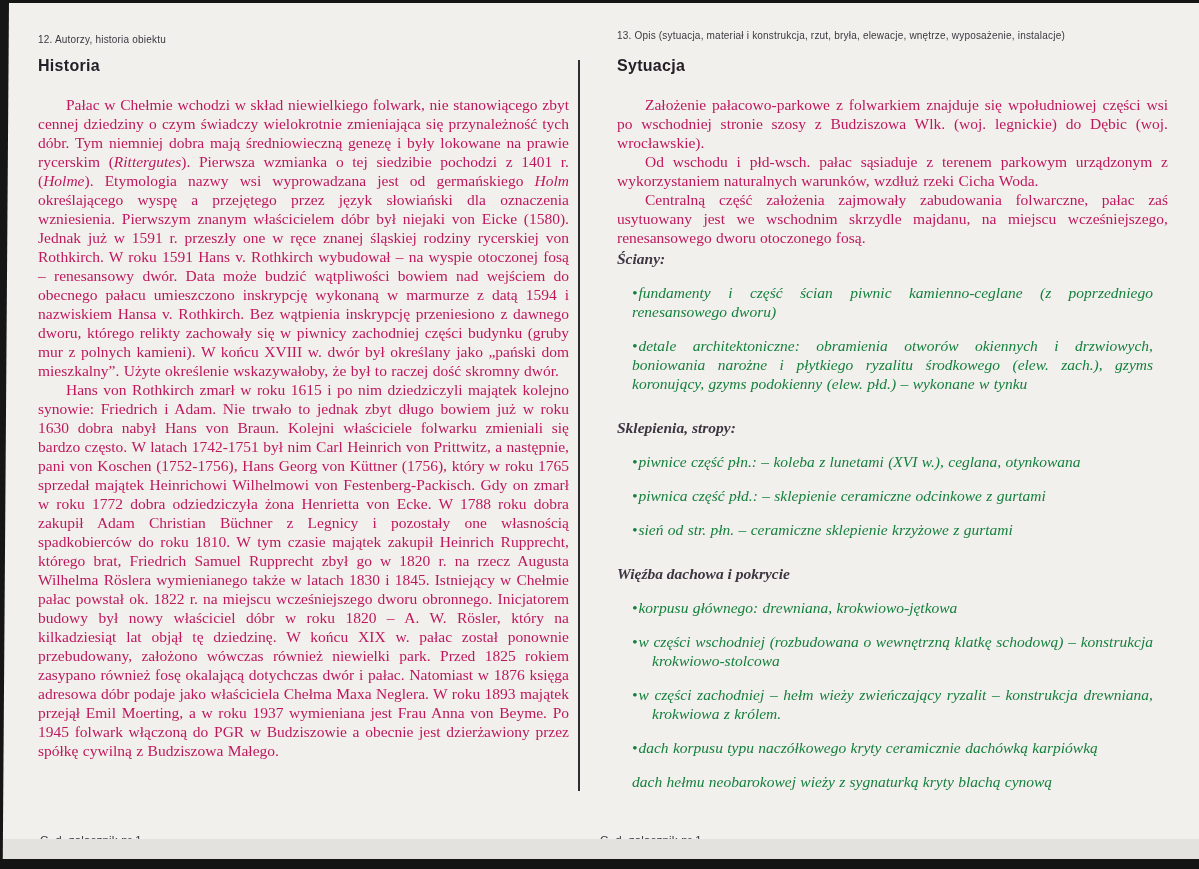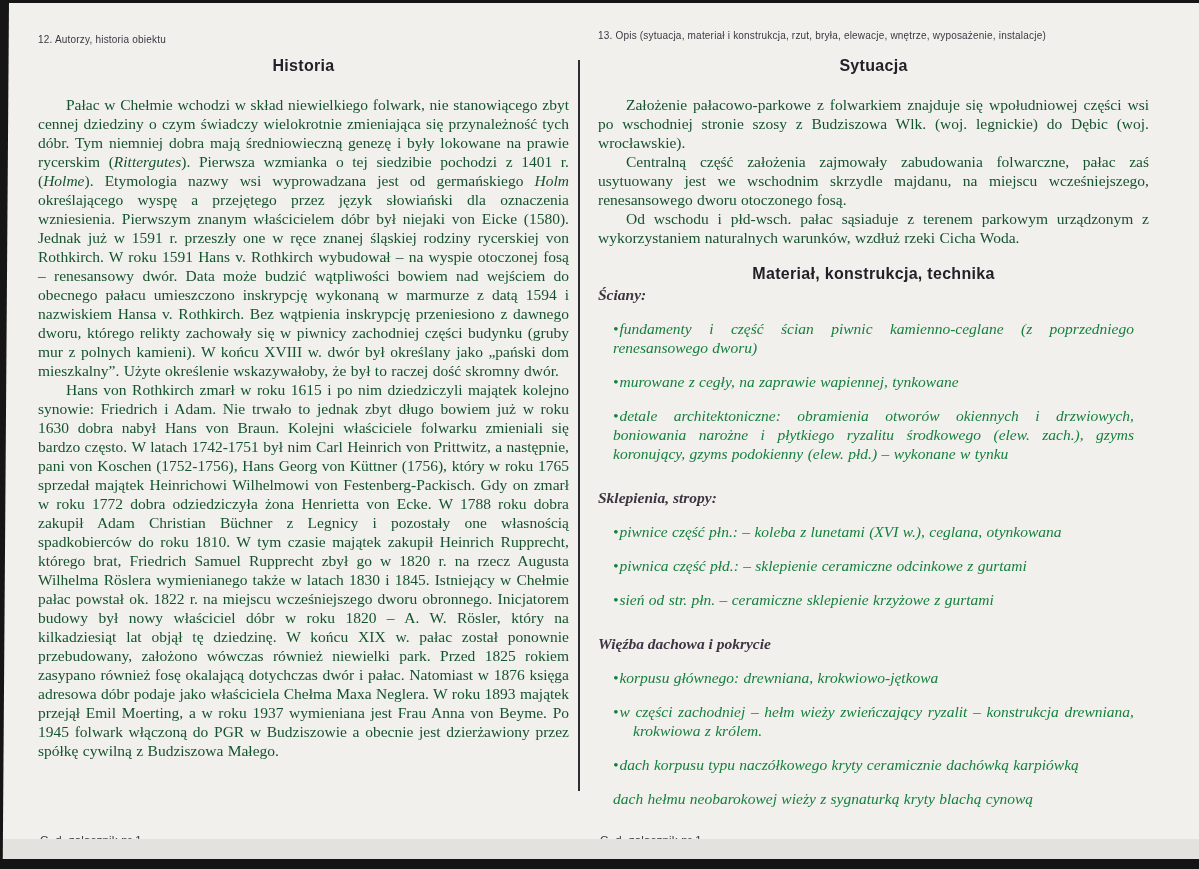--- a/index.html
+++ b/index.html
@@ -16,39 +16,38 @@
   .edge-top    { position:absolute; left:0; top:0; width:100%; height:3px; background:#161616; z-index:5; }
   .edge-left   { position:absolute; left:0; top:0; width:9px; height:100%; background:#161616;
                  clip-path: polygon(0 0, 100% 0, 30% 100%, 0 100%); z-index:5; }
   .edge-band   { position:absolute; left:0; top:839px; width:100%; height:30px; background:#e4e2df; z-index:3; }
   .edge-bottom { position:absolute; left:0; top:859px; width:100%; height:10px; background:#141414; z-index:5; }
 
   .divider { position:absolute; left:578px; top:60px; width:2px; height:731px; background:#2f2d30; z-index:2; }
 
   .col { position:absolute; z-index:1; }
   .col-left  { left:38px;  top:34px; width:531px; }
-  .col-right { left:598px; top:30px; width:551px; }
+  .col-right { left:617px; top:30px; width:551px; }
 
   .pg-header {
     font-family:"Liberation Sans", sans-serif;
     font-size:10px; color:#3b3841; letter-spacing:0.2px;
     margin:0;
   }
   h2.sec {
     font-family:"Liberation Sans", sans-serif;
     font-size:16px; font-weight:bold; color:#242029;
     letter-spacing:0.3px;
     margin:12px 0 0 0;
-    text-align:center;
   }
   .col-right h2.sec.sit { margin-top:16px; }
   .col-right h2.sec.mat { margin-top:18px; }
 
   .bp {
-    font-size:15.5px; line-height:19px; color:#14532d;
+    font-size:15.5px; line-height:19px; color:#be185d;
     text-align:justify; margin:0; word-spacing:0.5px;font-family:Liberation Serif, serif;
   }
   .bp.first { margin-top:20px; }
   .ind { text-indent:28px; }
 
   .subt {
     font-size:15.5px; line-height:19px;
     font-weight:bold; font-style:italic; color:#3c3542;
     margin:0;
   }
@@ -85,34 +84,33 @@
   <p class="bp ind first" lang="pl">Pałac w Chełmie wchodzi w skład niewielkiego folwark, nie stanowiącego zbyt cennej dziedziny o czym świadczy wielokrotnie zmieniająca się przynależność tych dóbr. Tym niemniej dobra mają średniowieczną genezę i były lokowane na prawie rycerskim (<i>Rittergutes</i>). Pierwsza wzmianka o tej siedzibie pochodzi z 1401 r. (<i>Holme</i>). Etymologia nazwy wsi wyprowadzana jest od germańskiego <i>Holm</i> określającego wyspę a przejętego przez język słowiański dla oznaczenia wzniesienia. Pierwszym znanym właścicielem dóbr był niejaki von Eicke (1580). Jednak już w 1591 r. przeszły one w ręce znanej śląskiej rodziny rycerskiej von Rothkirch. W roku 1591 Hans v. Rothkirch wybudował – na wyspie otoczonej fosą – renesansowy dwór. Data może budzić wątpliwości bowiem nad wejściem do obecnego pałacu umieszczono inskrypcję wykonaną w marmurze z datą 1594 i nazwiskiem Hansa v. Rothkirch. Bez wątpienia inskrypcję przeniesiono z dawnego dworu, którego relikty zachowały się w piwnicy zachodniej części budynku (gruby mur z polnych kamieni). W końcu XVIII w. dwór był określany jako „pański dom mieszkalny”. Użyte określenie wskazywałoby, że był to raczej dość skromny dwór.</p>
   <p class="bp ind" lang="pl">Hans von Rothkirch zmarł w roku 1615 i po nim dziedziczyli majątek kolejno synowie: Friedrich i Adam. Nie trwało to jednak zbyt długo bowiem już w roku 1630 dobra nabył Hans von Braun. Kolejni właściciele folwarku zmieniali się bardzo często. W latach 1742-1751 był nim Carl Heinrich von Prittwitz, a następnie, pani von Koschen (1752-1756), Hans Georg von Küttner (1756), który w roku 1765 sprzedał majątek Heinrichowi Wilhelmowi von Festenberg-Packisch. Gdy on zmarł w roku 1772 dobra odziedziczyła żona Henrietta von Ecke. W 1788 roku dobra zakupił Adam Christian Büchner z Legnicy i pozostały one własnością spadkobierców do roku 1810. W tym czasie majątek zakupił Heinrich Rupprecht, którego brat, Friedrich Samuel Rupprecht zbył go w 1820 r. na rzecz Augusta Wilhelma Röslera wymienianego także w latach 1830 i 1845. Istniejący w Chełmie pałac powstał ok. 1822 r. na miejscu wcześniejszego dworu obronnego. Inicjatorem budowy był nowy właściciel dóbr w roku 1820 – A. W. Rösler, który na kilkadziesiąt lat objął tę dziedzinę. W końcu XIX w. pałac został ponownie przebudowany, założono wówczas również niewielki park. Przed 1825 rokiem zasypano również fosę okalającą dotychczas dwór i pałac. Natomiast w 1876 księga adresowa dóbr podaje jako właściciela Chełma Maxa Neglera. W roku 1893 majątek przejął Emil Moerting, a w roku 1937 wymieniana jest Frau Anna von Beyme. Po 1945 folwark włączoną do PGR w Budziszowie a obecnie jest dzierżawiony przez spółkę cywilną z Budziszowa Małego.</p>
 </div>
 <p class="pg-footer f-left">C. d. załącznik nr 1</p>
 
 <div class="col col-right">
   <p class="pg-header">13. Opis (sytuacja, materiał i konstrukcja, rzut, bryła, elewacje, wnętrze, wyposażenie, instalacje)</p>
 
   <h2 class="sec sit">Sytuacja</h2>
   <p class="bp ind first" lang="pl">Założenie pałacowo-parkowe z folwarkiem znajduje się wpołudniowej części wsi po wschodniej stronie szosy z Budziszowa Wlk. (woj. legnickie) do Dębic (woj. wrocławskie).</p>
+  <p class="bp ind" lang="pl">Od wschodu i płd-wsch. pałac sąsiaduje z terenem parkowym urządzonym z wykorzystaniem naturalnych warunków, wzdłuż rzeki Cicha Woda.</p>
   <p class="bp ind" lang="pl">Centralną część założenia zajmowały zabudowania folwarczne, pałac zaś usytuowany jest we wschodnim skrzydle majdanu, na miejscu wcześniejszego, renesansowego dworu otoczonego fosą.</p>
-  <p class="bp ind" lang="pl">Od wschodu i płd-wsch. pałac sąsiaduje z terenem parkowym urządzonym z wykorzystaniem naturalnych warunków, wzdłuż rzeki Cicha Woda.</p>
 
-  <h2 class="sec mat">Materiał, konstrukcja, technika</h2>
 
   <p class="subt top">Ściany:</p>
   <p class="bullet" lang="pl"><span class="blt">•</span><span>fundamenty i część ścian piwnic kamienno-ceglane (z poprzedniego renesansowego dworu)</span></p>
-  <p class="bullet" lang="pl"><span class="blt">•</span><span>murowane z cegły, na zaprawie wapiennej, tynkowane</span></p>
   <p class="bullet" lang="pl"><span class="blt">•</span><span>detale architektoniczne: obramienia otworów okiennych i drzwiowych, boniowania narożne i płytkiego ryzalitu środkowego (elew. zach.), gzyms koronujący, gzyms podokienny (elew. płd.) – wykonane w tynku</span></p>
 
   <p class="subt gap">Sklepienia, stropy:</p>
   <p class="bullet" lang="pl"><span class="blt">•</span><span>piwnice część płn.: – koleba z lunetami (XVI w.), ceglana, otynkowana</span></p>
   <p class="bullet" lang="pl"><span class="blt">•</span><span>piwnica część płd.: – sklepienie ceramiczne odcinkowe z gurtami</span></p>
   <p class="bullet" lang="pl"><span class="blt">•</span><span>sień od str. płn. – ceramiczne sklepienie krzyżowe z gurtami</span></p>
 
   <p class="subt gap">Więźba dachowa i pokrycie</p>
   <p class="bullet" lang="pl"><span class="blt">•</span><span>korpusu głównego: drewniana, krokwiowo-jętkowa</span></p>
+  <p class="bullet hang" lang="pl"><span class="blt">•</span><span>w części wschodniej (rozbudowana o wewnętrzną klatkę schodową) – konstrukcja krokwiowo-stolcowa</span></p>
   <p class="bullet hang" lang="pl"><span class="blt">•</span><span>w części zachodniej – hełm wieży zwieńczający ryzalit – konstrukcja drewniana, krokwiowa z królem.</span></p>
   <p class="bullet" lang="pl"><span class="blt">•</span><span>dach korpusu typu naczółkowego kryty ceramicznie dachówką karpiówką</span></p>
   <p class="bullet" lang="pl">dach hełmu neobarokowej wieży z sygnaturką kryty blachą cynową</p>
 </div>
 <p class="pg-footer f-right">C. d. załącznik nr 1</p>
 
 </body></html>

